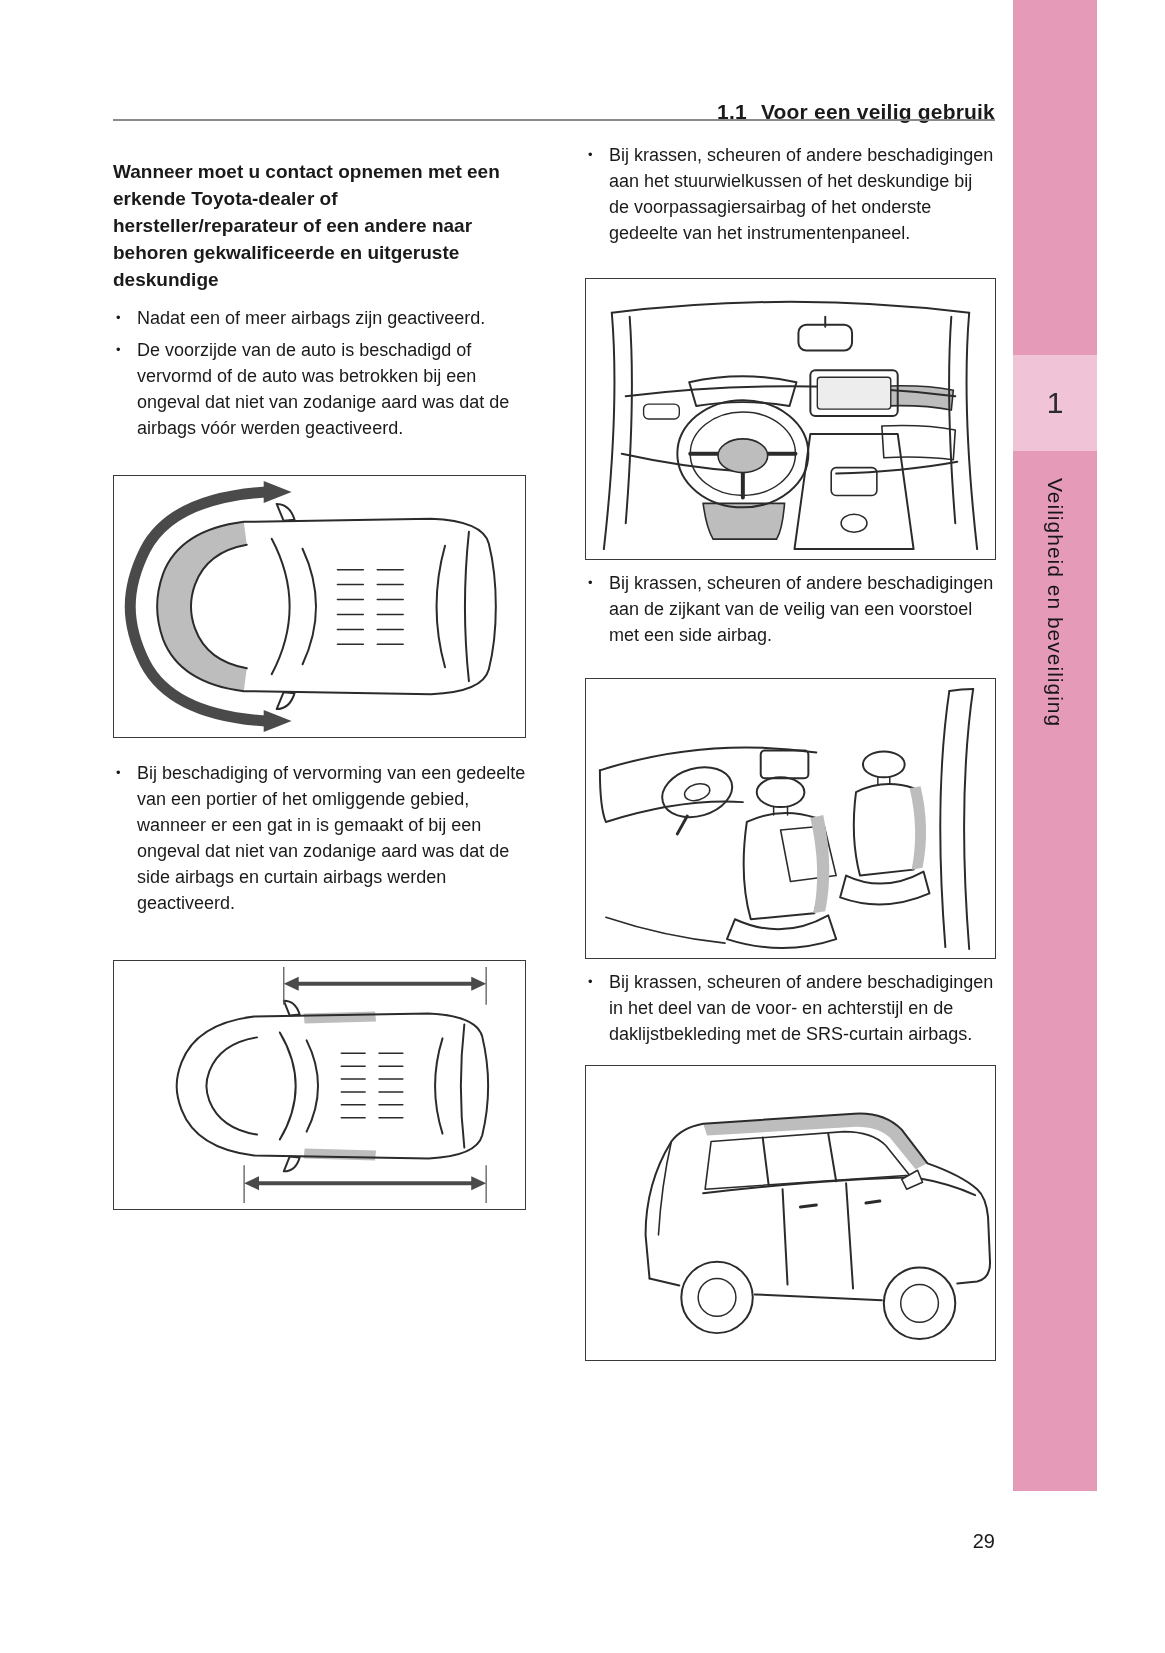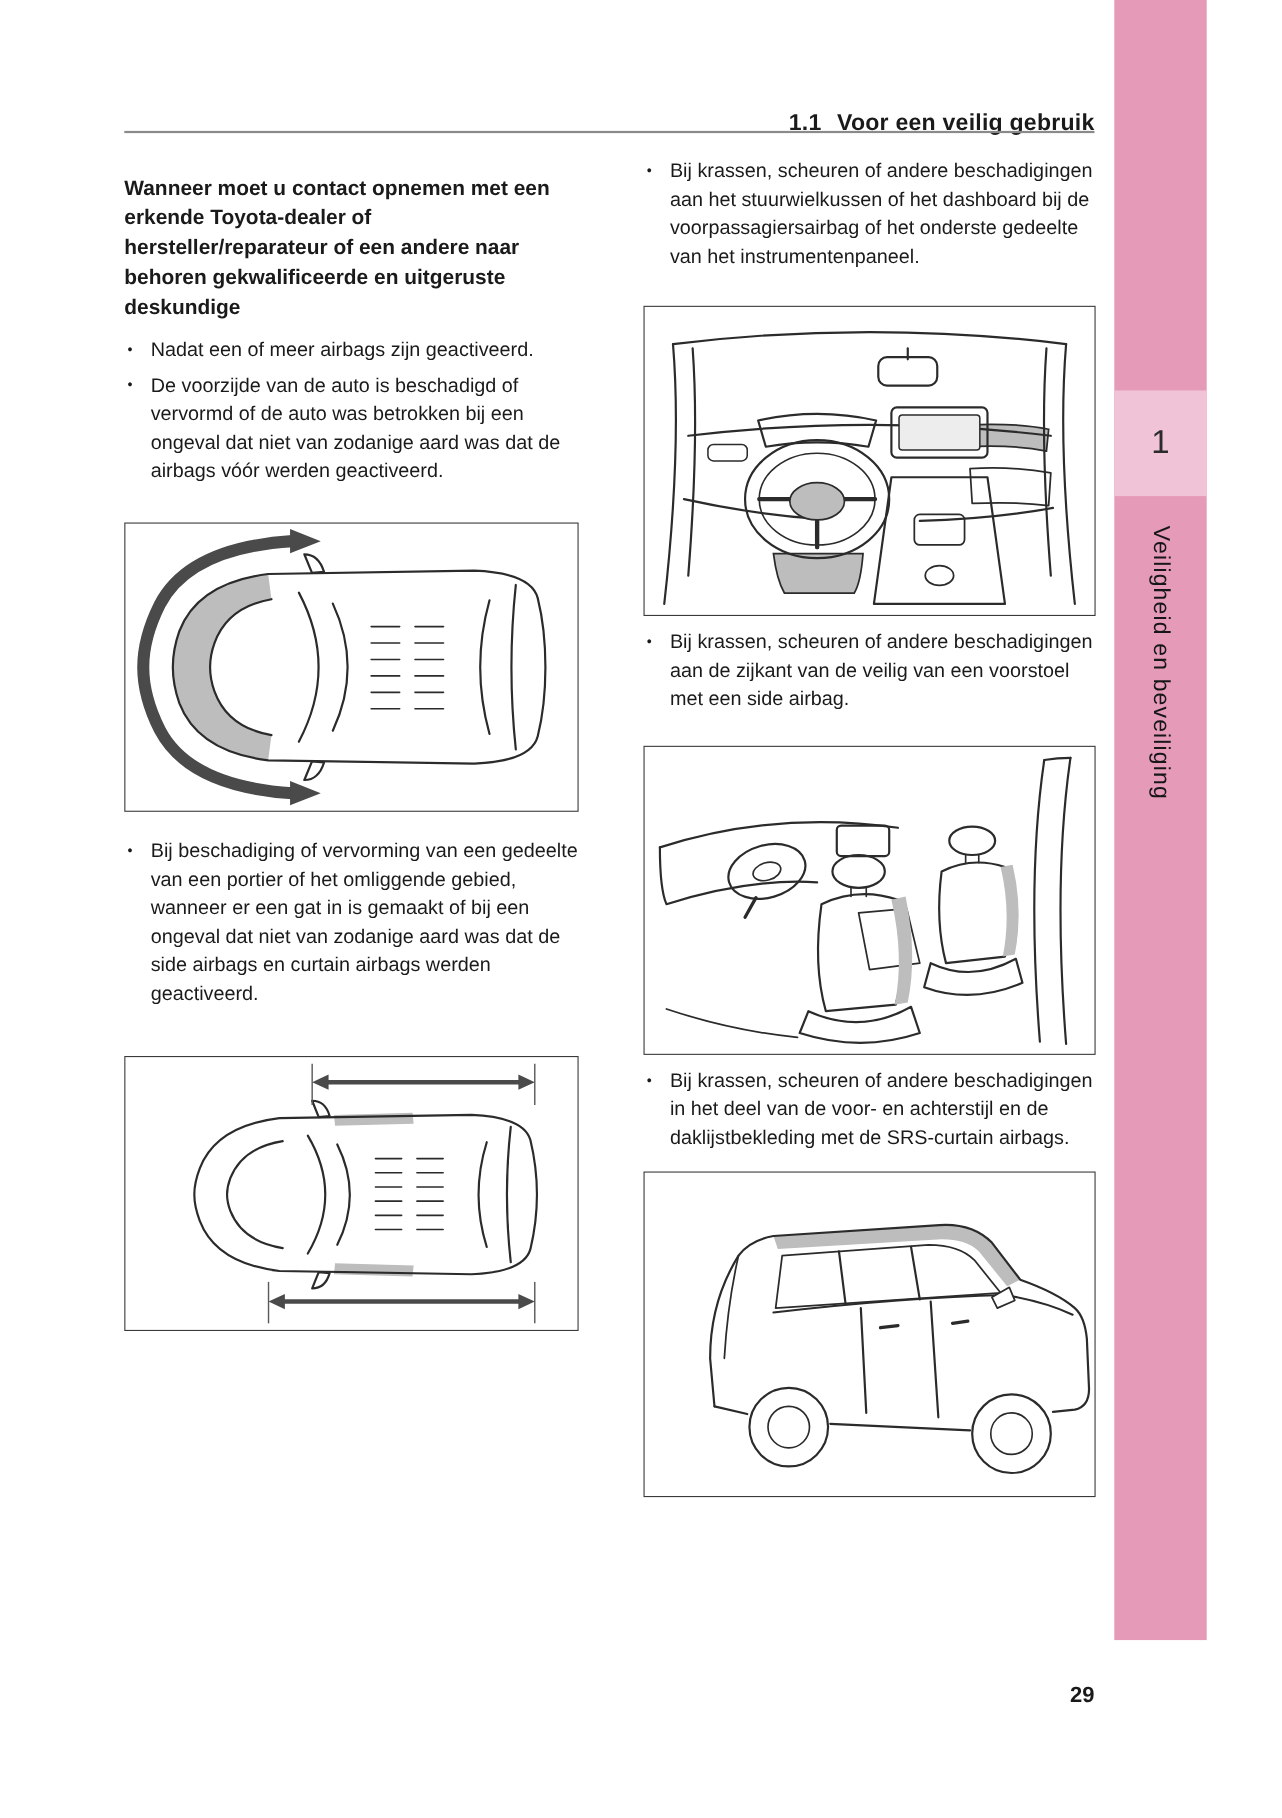--- a/index.html
+++ b/index.html
@@ -52,21 +52,21 @@
   .chapter-title {
     position:absolute; left:0; top:478px; width:84px;
     display:flex; justify-content:center;
   }
   .chapter-title span {
     writing-mode:vertical-rl; text-orientation:sideways;
     font-size:21px; letter-spacing:1px; color:#161616; white-space:nowrap;
   }
   .page-number {
     position:absolute; left:895px; top:1530px; width:100px;
-    text-align:right; font-size:20px; font-weight:bold;
+    text-align:right; font-size:20px; font-weight:normal;
   }
 </style>
 </head>
 <body>
 
 <div class="page">
 
   <div class="page-header">
     <span class="sect-num">1.1</span><span>Voor een veilig gebruik</span>
   </div>
@@ -165,21 +165,21 @@
           <polygon points="374,224 359,217 359,231"></polygon>
         </g>
       </svg>
     </figure>
   </div>
 
   <div class="col col-right">
 
     <div class="bullet">
       <span class="marker">•</span>
-      <span class="btext">Bij krassen, scheuren of andere beschadigingen aan het stuurwielkussen of het dashboard bij de voorpassagiersairbag of het onderste gedeelte van het instrumentenpaneel.</span>
+      <span class="btext">Bij krassen, scheuren of andere beschadigingen aan het stuurwielkussen of het deskundige bij de voorpassagiersairbag of het onderste gedeelte van het instrumentenpaneel.</span>
     </div>
 
     <figure class="figure fig-r1" role="img" aria-label="dashboard-airbag-locations">
       <svg viewBox="0 0 412 282" preserveAspectRatio="xMidYMid meet">
         <path class="shade-outlined" d="M 296,108 Q 340,106 370,112 L 368,132 Q 338,126 296,128 Z"></path>
         <path class="shade-outlined" d="M 118,226 L 200,226 Q 198,252 192,262 L 128,262 Q 121,250 118,226 Z"></path>
         <g stroke="#2b2b2b" stroke-width="2" fill="none" stroke-linecap="round" stroke-linejoin="round">
           <path d="M 26,34 Q 206,12 386,34"></path>
           <path d="M 26,34 Q 34,130 18,272"></path>
           <path d="M 44,38 Q 50,120 40,246"></path>

